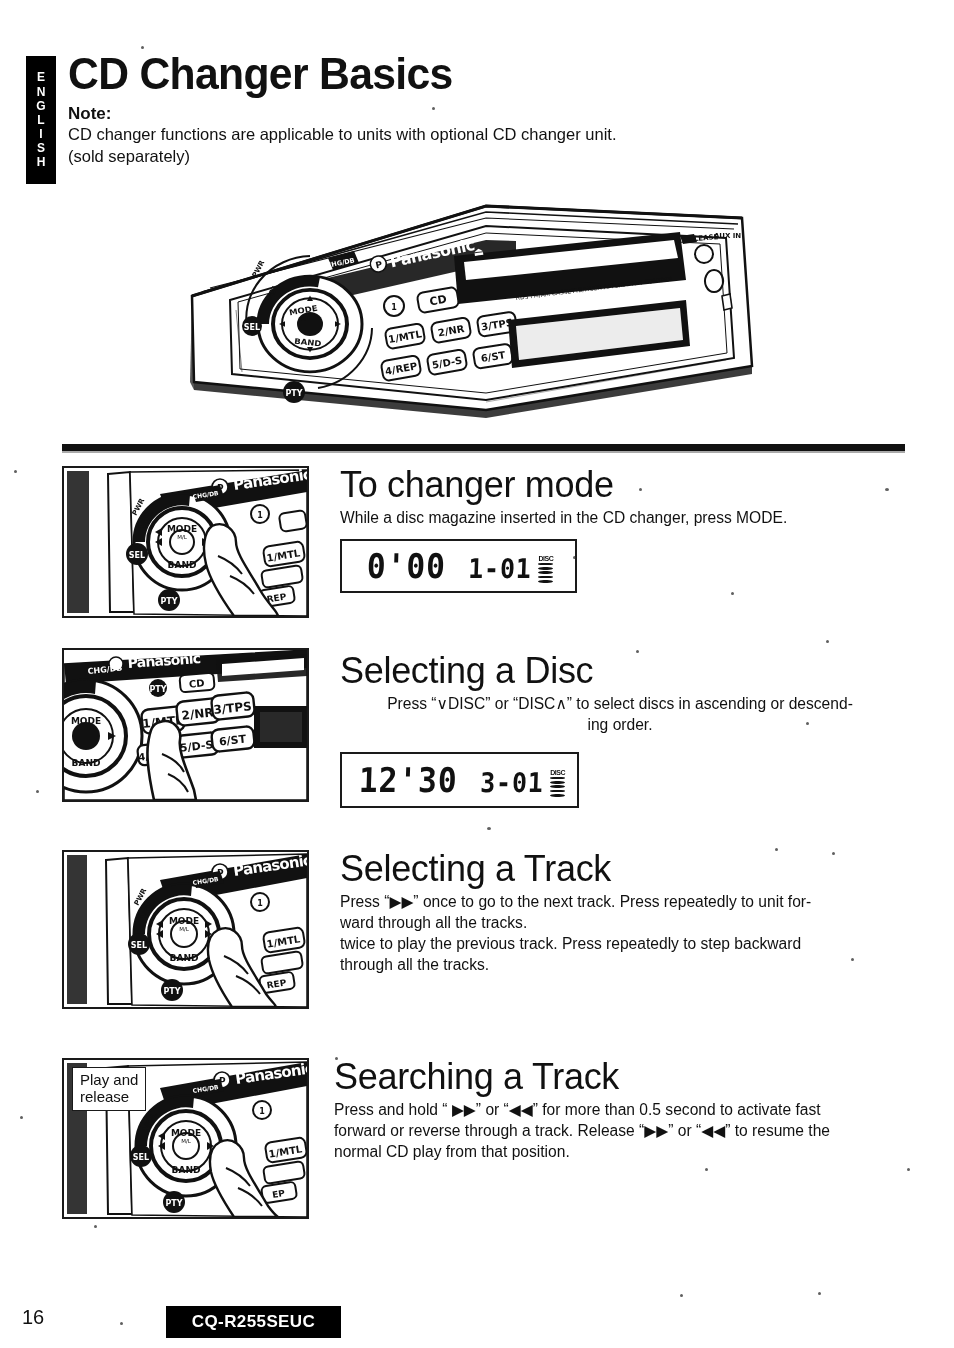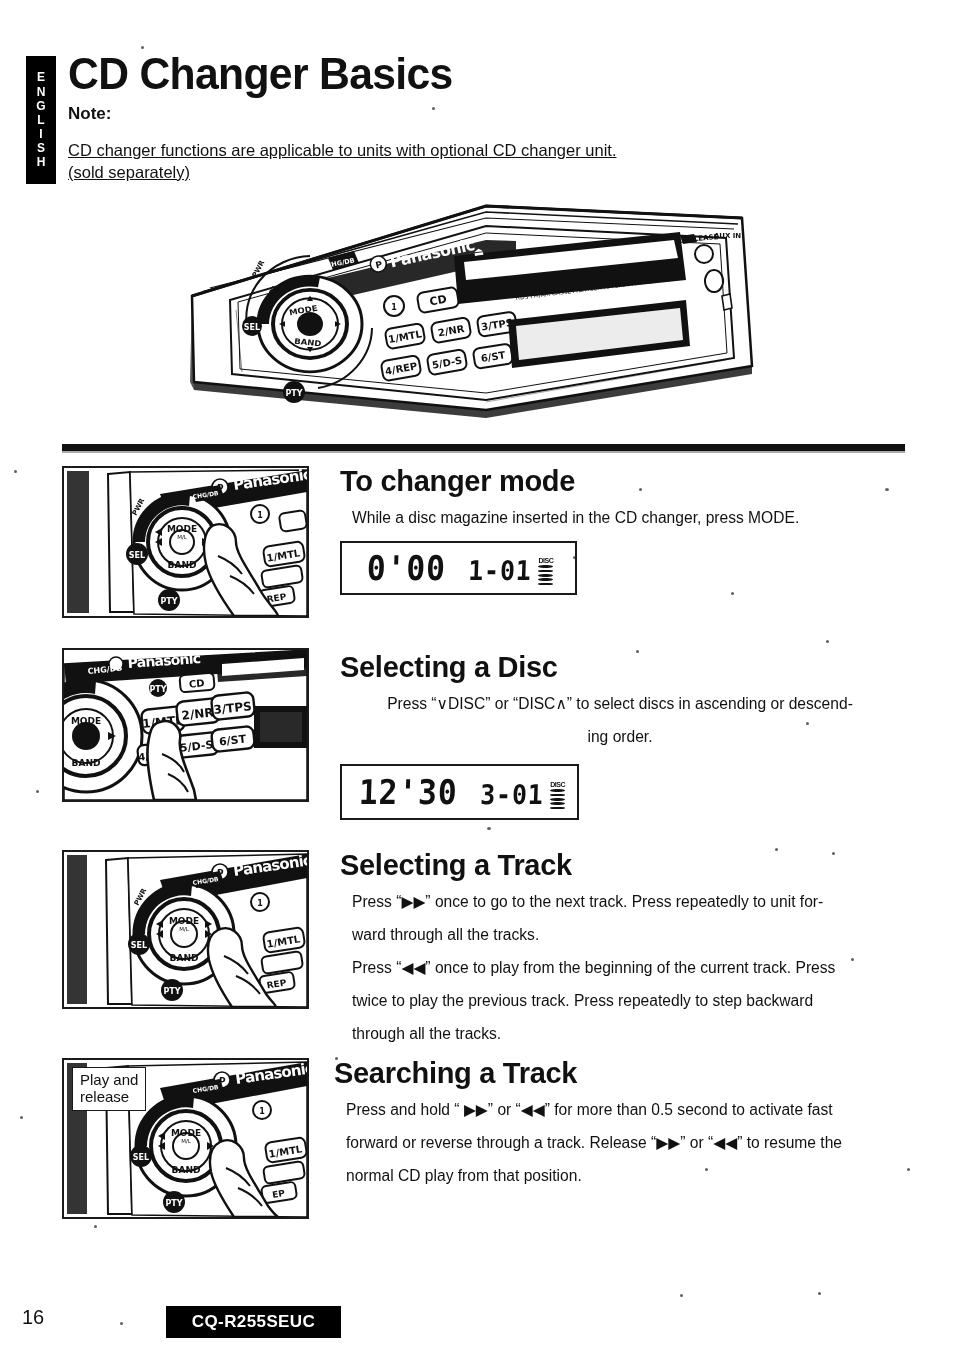--- a/index.html
+++ b/index.html
@@ -33,22 +33,22 @@
     font-size:44px;font-weight:bold;letter-spacing:-0.7px;
     line-height:1;
     font-family:"Liberation Sans","DejaVu Sans",sans-serif;
     transform:scaleX(0.97);transform-origin:left top;
   }
   .note-label{
     position:absolute;left:68px;top:104px;
     font-size:17px;font-weight:bold;
   }
   .note-body{
-    position:absolute;left:68px;top:140px;width:700px;
-    font-size:16.5px;line-height:1.32;text-decoration:underline;
+    position:absolute;left:68px;top:124px;width:700px;
+    font-size:16.5px;line-height:1.32;
   }
   .note-body div{white-space:nowrap;}
 
   
   .hero{position:absolute;left:186px;top:196px;width:572px;height:230px;}
   .hero svg{display:block;width:100%;height:100%;}
 
   
   .rule{
     position:absolute;left:62px;top:444px;width:843px;height:7px;background:#111;
@@ -62,28 +62,28 @@
   .panel{
     position:absolute;left:0;top:0;
     border:2px solid #1a1a1a;
     background:#fff;
     overflow:hidden;
   }
   .panel svg{display:block;width:100%;height:100%;}
 
   .sec-body{position:absolute;}
   .sec-head{
-    font-size:29px;font-weight:bold;letter-spacing:-0.3px;line-height:1.05;
+    font-size:36px;font-weight:normal;letter-spacing:-0.3px;line-height:1.05;
     margin:0 0 4px 0;
   }
   .sec-text{
     font-size:15.6px;line-height:1.345;
     text-align:justify;
   }
-  .sec-text p{margin:12px;}
+  .sec-text p{margin:0;}
 
   
   .lcd{
     border:2px solid #1a1a1a;background:#fff;
     display:flex;align-items:center;justify-content:center;
     position:relative;
   }
   .lcd-inner{
     display:flex;align-items:flex-end;justify-content:center;
     font-family:"DejaVu Sans Mono","Liberation Mono",monospace;
@@ -463,21 +463,20 @@
         <path d="M154,78 C166,72 178,82 178,94 C178,106 192,124 202,142 C208,150 212,153 212,155 L168,155 C158,140 148,122 145,108 C142,92 146,82 154,78 Z" fill="#fff" stroke="#111" stroke-width="2.4"></path>
         <path d="M160,104 C170,108 178,114 184,122" fill="none" stroke="#111" stroke-width="2"></path>
         <path d="M172,124 C182,128 190,134 196,142" fill="none" stroke="#111" stroke-width="2"></path>
       </svg>
     </div>
     <div class="sec-body" style="left:278px;top:0;width:562px;">
       <div class="sec-head">Selecting a Track</div>
       <div class="sec-text">
         <p>Press “▶▶” once to go to the next track. Press repeatedly to unit for-</p>
         <p>ward through all the tracks.</p>
-        <p>Press “◀◀” once to play from the beginning of the current track. Press</p>
         <p>twice to play the previous track. Press repeatedly to step backward</p>
         <p>through all the tracks.</p>
       </div>
     </div>
   </div>
 
   <div class="section" style="left:62px;top:1058px;width:845px;height:165px;">
     <div class="panel" style="width:243px;height:157px;">
       <svg viewBox="0 0 243 157" preserveAspectRatio="none">
         <rect x="0" y="0" width="243" height="157" fill="#fff"></rect>

